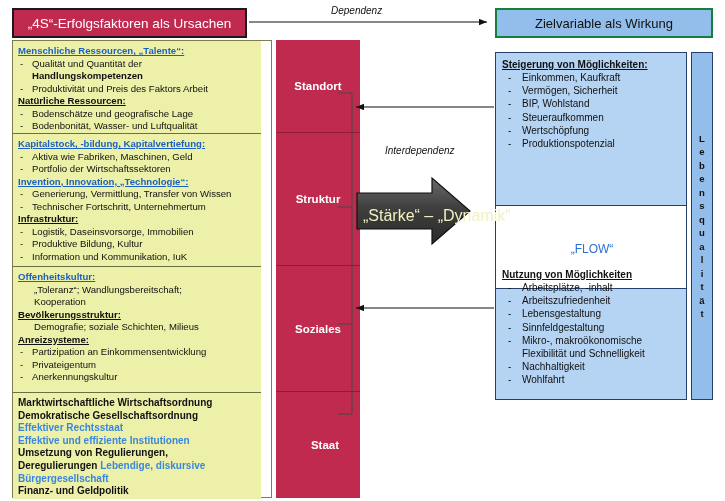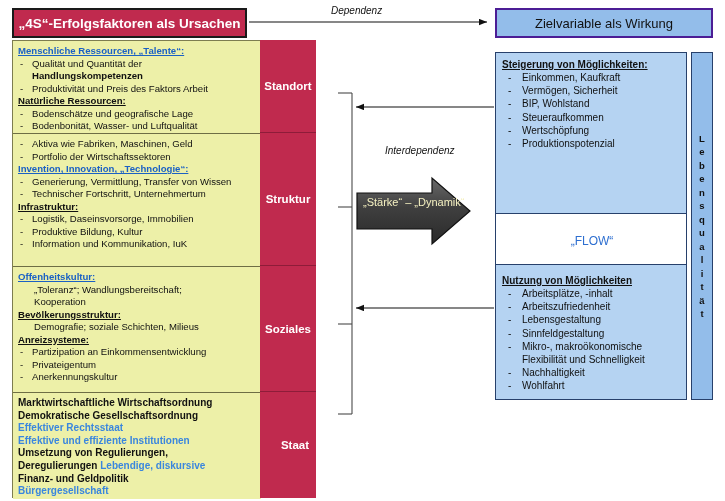--- a/index.html
+++ b/index.html
@@ -14,28 +14,28 @@
   #root { position: relative; width: 725px; height: 501px; }
 
   
   .box { position: absolute; box-sizing: border-box; }
 
   .hdr-red {
     left: 12px; top: 8px; width: 235px; height: 30px;
     background: #C02A4E;
     border: 2px solid #1a1a1a;
     color: #ffffff;
-    font-size: 13.5px; font-weight: bold;
+    font-size: 13.5px; font-weight: normal;
     display: flex; align-items: center; justify-content: center;
     text-align: center;
   }
   .hdr-blue {
     left: 495px; top: 8px; width: 218px; height: 30px;
     background: #93BDEA;
-    border: 2px solid #4c1d95;
+    border: 2px solid #15803d;
     color: #111111;
     font-size: 13px;
     display: flex; align-items: center; justify-content: center;
     text-align: center;
   }
 
   
   .left-stack {
     left: 12px; top: 40px; width: 260px; height: 458px;
     border: 1px solid #7d7d50;
@@ -49,21 +49,21 @@
     padding: 4px 4px 2px 5px;
     overflow: hidden;
   }
   .fact-cell.last { border-bottom: none; }
 
   .lbl-stack {
     left: 260px; top: 40px; width: 78px; height: 458px;
     box-sizing: border-box;
   }
   .lbl-cell {
-    position: absolute; left: 0; width: 56px;
+    position: absolute; left: 16px; width: 84px;
     background: #C02A4E;
     border-bottom: 1px solid #8e1c39;
     box-sizing: border-box;
     display: flex; align-items: center; justify-content: center;
     color: #ffffff; font-size: 11.5px; font-weight: bold;
   }
   .lbl-cell.last { border-bottom: none; padding-left: 14px; }
 
   
   .h-blue {
@@ -152,22 +152,22 @@
     pointer-events: none;
   }
   .lbl-italic {
     position: absolute; font-style: italic; font-size: 10px;
     color: #111111; white-space: nowrap;
   }
   #dependenz-label { left: 331px; top: 5px; }
   #interdep-label  { left: 385px; top: 145px; }
 
   .arrow-caption {
-    position: absolute; left: 363px; top: 196px;
-    font-size: 11px; color: #F4F0C0; white-space: nowrap;
+    position: absolute; left: 363px; top: 207px;
+    font-size: 16px; color: #F4F0C0; white-space: nowrap;
   }
 </style>
 </head>
 <body>
 
 <div id="root">
 
   <div class="box hdr-red">
     <span>„4S“-Erfolgsfaktoren als Ursachen</span>
   </div>
@@ -180,20 +180,21 @@
       <div class="fact-cell" style="top: 0px; height: 93px;">
         <span class="h-blue">Menschliche Ressourcen, „Talente“:</span>
         <span class="bullet"><span class="dash">-</span>Qualität und Quantität der</span>
         <span class="cont">Handlungskompetenzen</span>
         <span class="bullet"><span class="dash">-</span>Produktivität und Preis des Faktors Arbeit</span>
         <span class="h-black">Natürliche Ressourcen:</span>
         <span class="bullet"><span class="dash">-</span>Bodenschätze und geografische Lage</span>
         <span class="bullet"><span class="dash">-</span>Bodenbonität, Wasser- und Luftqualität</span>
       </div>
       <div class="fact-cell" style="top: 93px; height: 133px;">
+        <span class="h-blue">Kapitalstock, -bildung, Kapitalvertiefung:</span>
         <span class="bullet"><span class="dash">-</span>Aktiva wie Fabriken, Maschinen, Geld</span>
         <span class="bullet"><span class="dash">-</span>Portfolio der Wirtschaftssektoren</span>
         <span class="h-blue">Invention, Innovation, „Technologie“:</span>
         <span class="bullet"><span class="dash">-</span>Generierung, Vermittlung, Transfer von Wissen</span>
         <span class="bullet"><span class="dash">-</span>Technischer Fortschritt, Unternehmertum</span>
         <span class="h-black">Infrastruktur:</span>
         <span class="bullet"><span class="dash">-</span>Logistik, Daseinsvorsorge, Immobilien</span>
         <span class="bullet"><span class="dash">-</span>Produktive Bildung, Kultur</span>
         <span class="bullet"><span class="dash">-</span>Information und Kommunikation, IuK</span>
       </div>
@@ -208,22 +209,22 @@
         <span class="bullet"><span class="dash">-</span>Privateigentum</span>
         <span class="bullet"><span class="dash">-</span>Anerkennungskultur</span>
       </div>
       <div class="fact-cell last" style="top: 352px; height: 106px;">
         <span class="staat-line"><span>Marktwirtschaftliche Wirtschaftsordnung</span></span>
         <span class="staat-line"><span>Demokratische Gesellschaftsordnung</span></span>
         <span class="staat-line"><span class="blue">Effektiver Rechtsstaat</span></span>
         <span class="staat-line"><span class="blue">Effektive und effiziente Institutionen</span></span>
         <span class="staat-line"><span>Umsetzung von Regulierungen,</span></span>
         <span class="staat-line"><span>Deregulierungen </span><span class="blue">Lebendige, diskursive</span></span>
+        <span class="staat-line"><span class="blue">Bürgergesellschaft</span></span>
         <span class="staat-line"><span>Finanz- und Geldpolitik</span></span>
-        <span class="staat-line"><span class="blue">Bürgergesellschaft</span></span>
       </div>
     </div>
 
   <div class="box lbl-stack" id="lbl-stack">
       <div class="lbl-cell" style="top: 0px; height: 93px;">
         <span>Standort</span>
       </div>
       <div class="lbl-cell" style="top: 93px; height: 133px;">
         <span>Struktur</span>
       </div>
@@ -238,24 +239,24 @@
   <div class="box right-panel" id="right-panel">
       <div class="rp-seg" style="top: 0px; height: 142px;">
         <span class="rp-h">Steigerung von Möglichkeiten:</span>
         <span class="rp-bullet"><span class="dash">-</span>Einkommen, Kaufkraft</span>
         <span class="rp-bullet"><span class="dash">-</span>Vermögen, Sicherheit</span>
         <span class="rp-bullet"><span class="dash">-</span>BIP, Wohlstand</span>
         <span class="rp-bullet"><span class="dash">-</span>Steueraufkommen</span>
         <span class="rp-bullet"><span class="dash">-</span>Wertschöpfung</span>
         <span class="rp-bullet"><span class="dash">-</span>Produktionspotenzial</span>
       </div>
-      <div class="rp-seg flow" style="top: 160px; height: 52px;">
+      <div class="rp-seg flow" style="top: 152px; height: 84px;">
         <span class="flow-text">„FLOW“</span>
       </div>
-      <div class="rp-seg" style="top: 216px; height: 132px;">
+      <div class="rp-seg" style="top: 210px; height: 132px;">
         <span class="rp-h">Nutzung von Möglichkeiten</span>
         <span class="rp-bullet"><span class="dash">-</span>Arbeitsplätze, -inhalt</span>
         <span class="rp-bullet"><span class="dash">-</span>Arbeitszufriedenheit</span>
         <span class="rp-bullet"><span class="dash">-</span>Lebensgestaltung</span>
         <span class="rp-bullet"><span class="dash">-</span>Sinnfeldgestaltung</span>
         <span class="rp-bullet"><span class="dash">-</span>Mikro-, makroökonomische</span>
         <span class="rp-cont">Flexibilität und Schnelligkeit</span>
         <span class="rp-bullet"><span class="dash">-</span>Nachhaltigkeit</span>
         <span class="rp-bullet"><span class="dash">-</span>Wohlfahrt</span>
       </div>

